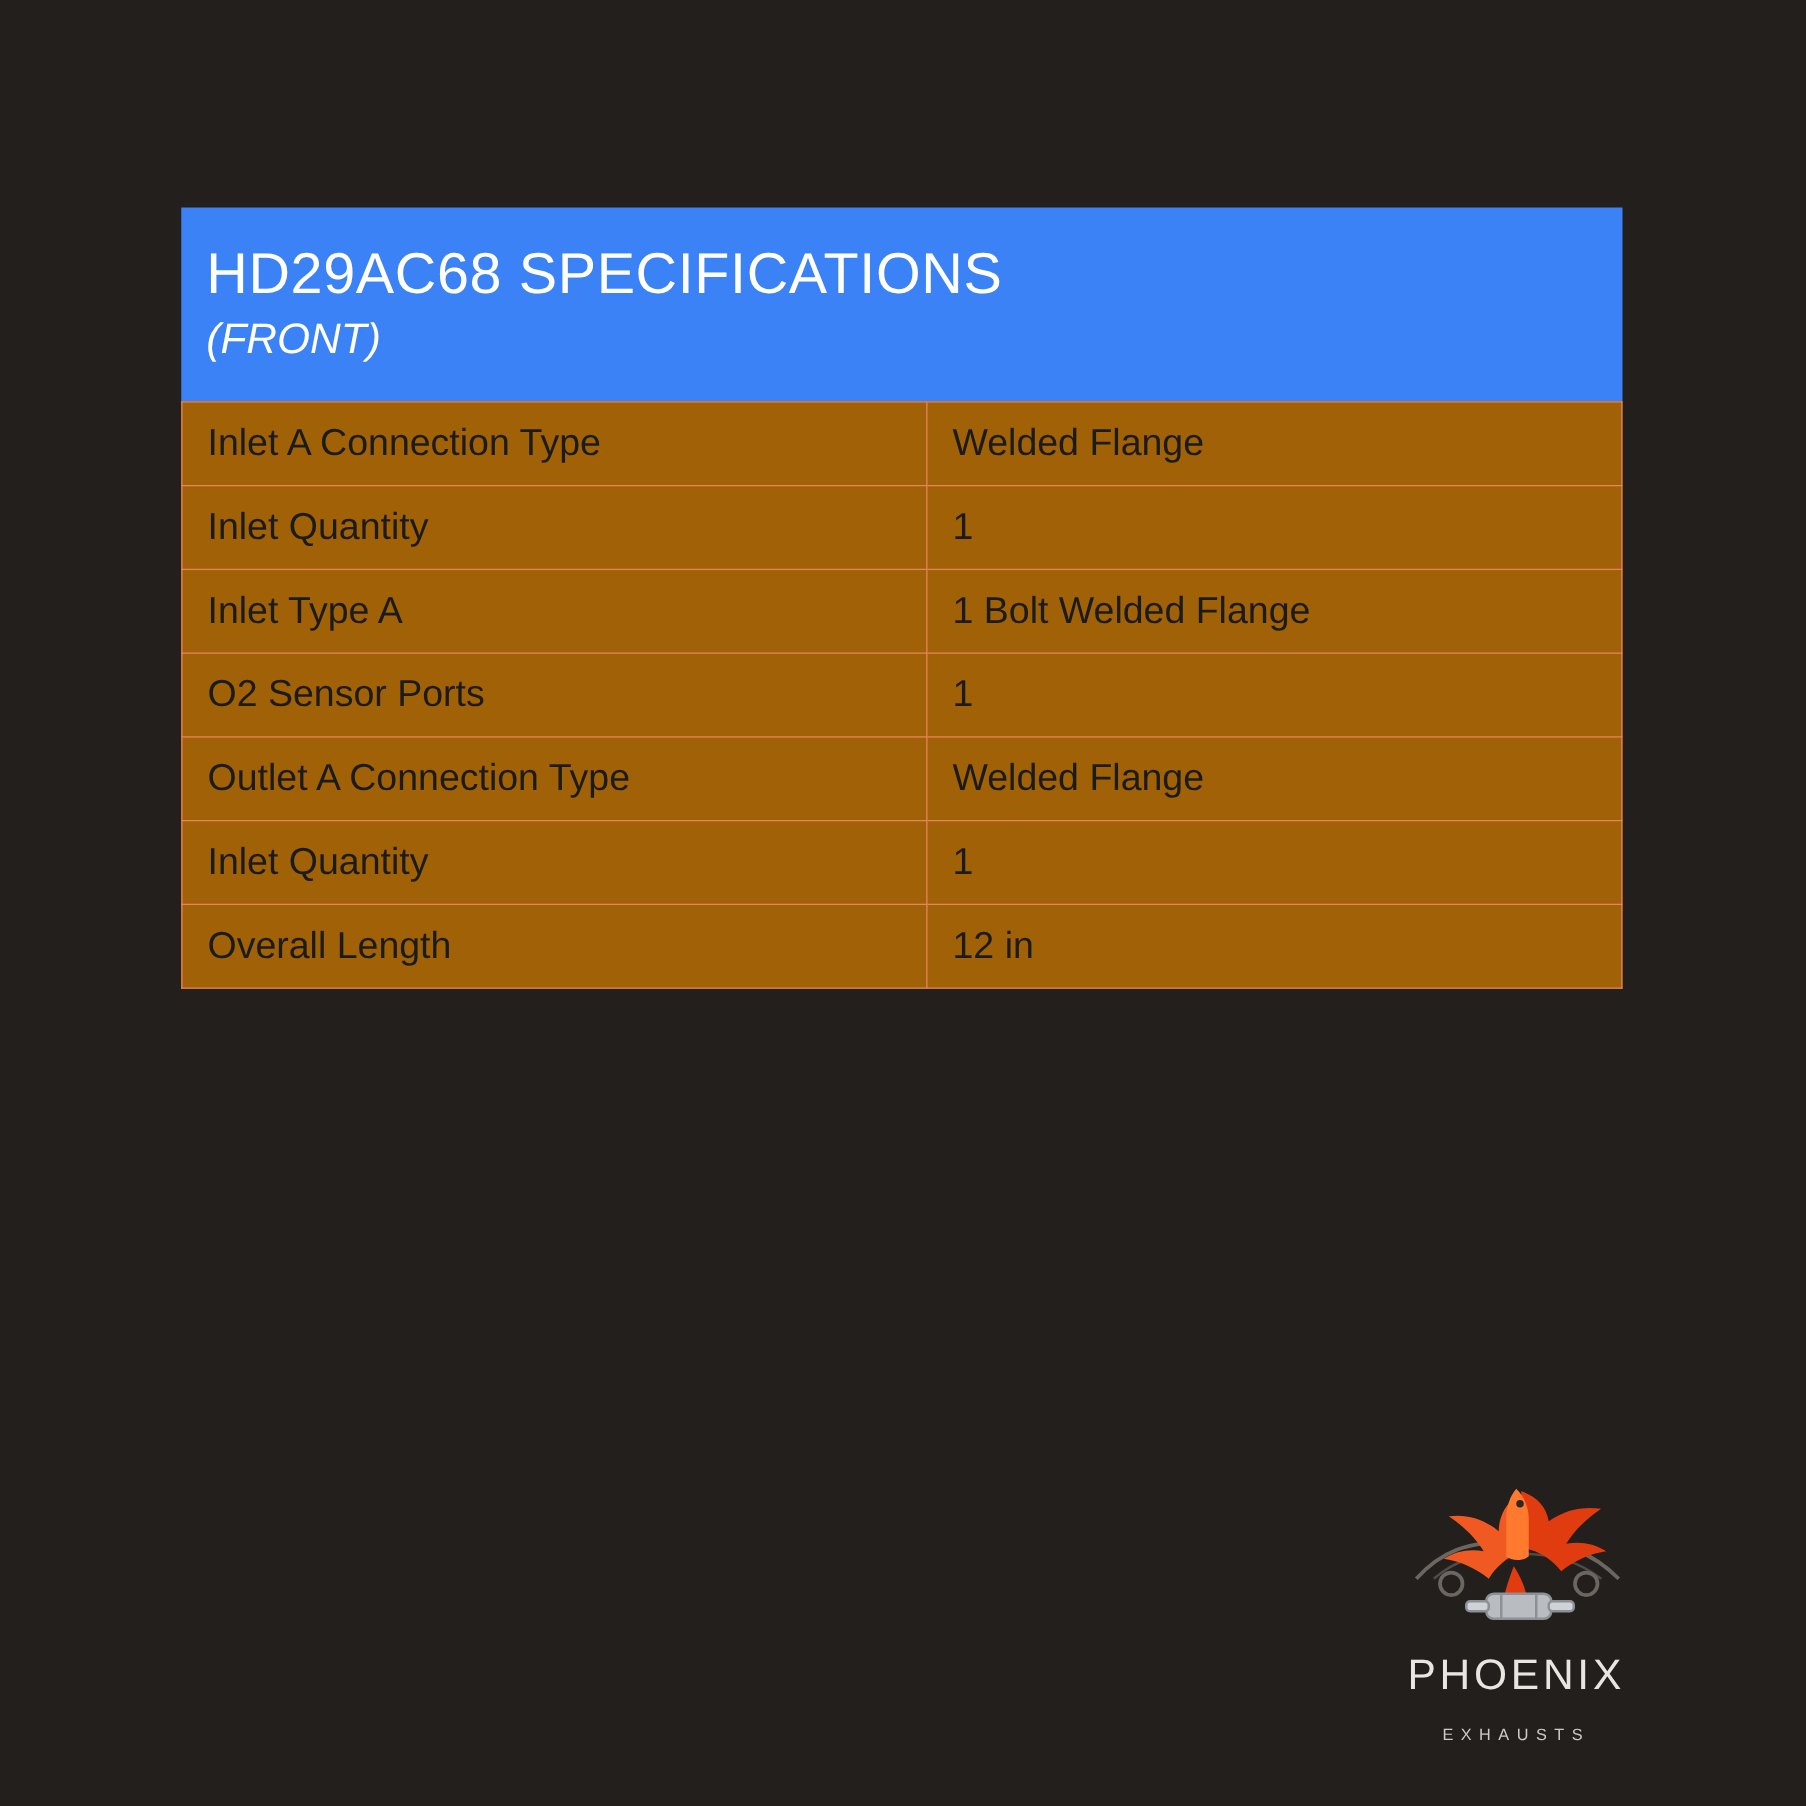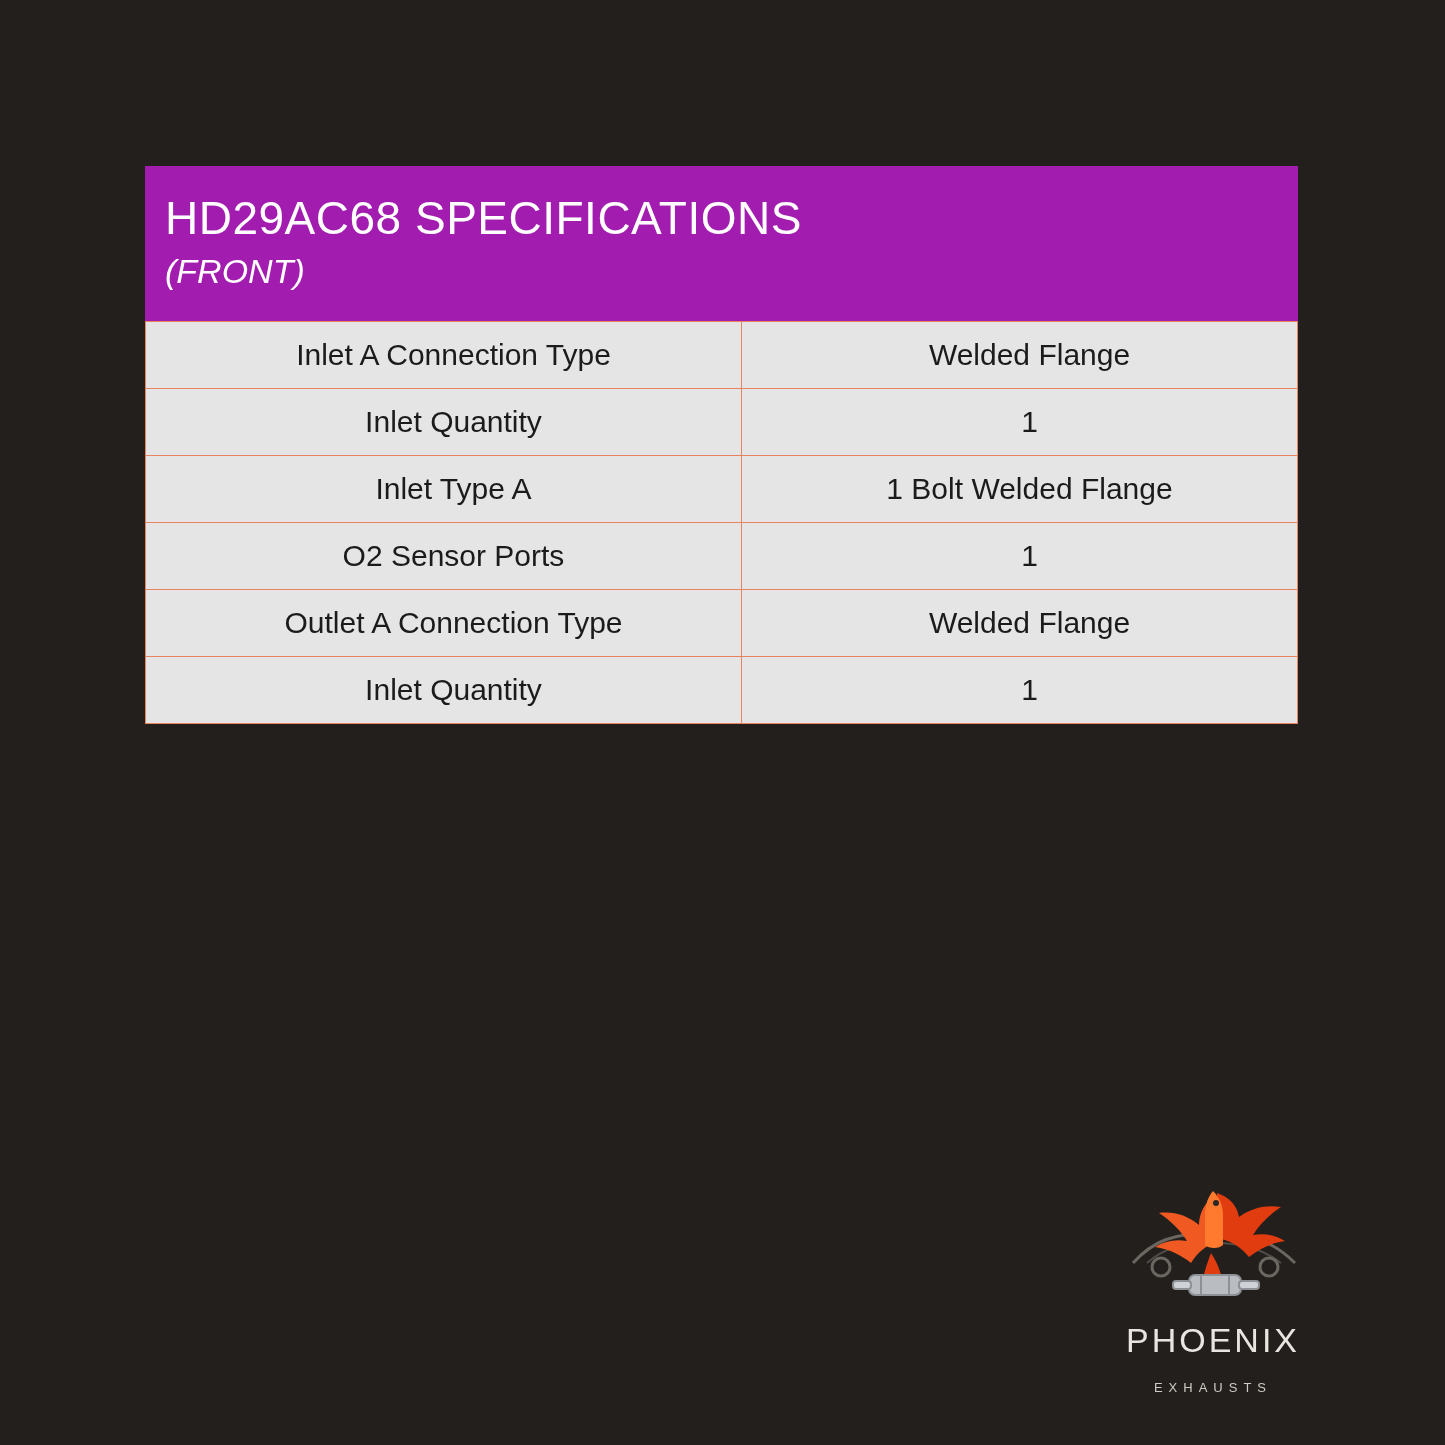--- a/index.html
+++ b/index.html
@@ -16,21 +16,21 @@
   }
 
   .spec-card {
     position: absolute;
     left: 145px;
     top: 166px;
     width: 1153px;
   }
 
   .spec-header {
-    background: #a21caf;
+    background: #3b82f6;
     color: #ffffff;
     padding: 26px 0 18px 0;
     box-sizing: border-box;
     height: 155px;
   }
   .spec-header .title {
     font-size: 46px;
     letter-spacing: 0.5px;
     line-height: 1.15;
     padding-left: 20px;
@@ -42,23 +42,22 @@
     line-height: 1.2;
     padding-left: 20px;
     padding-top: 6px;
     font-weight: 400;
     font-style: italic;
   }
 
   table.spec-table {
     border-collapse: collapse;
     width: 100%;
-    background: #e5e5e5;
+    background: #a16207;
     table-layout: fixed;
-    text-align: center;
   }
   table.spec-table td {
     border: 1px solid #e8835f;
     font-size: 30px;
     color: #1b1b1b;
     padding: 16px 0 16px 20px;
     height: 33px;
     vertical-align: middle;
     font-weight: 400;
   }
@@ -122,20 +121,24 @@
         <td class="value">1</td>
       </tr>
       <tr>
         <td class="label">Outlet A Connection Type</td>
         <td class="value">Welded Flange</td>
       </tr>
       <tr>
         <td class="label">Inlet Quantity</td>
         <td class="value">1</td>
       </tr>
+      <tr>
+        <td class="label">Overall Length</td>
+        <td class="value">12 in</td>
+      </tr>
     </tbody>
   </table>
 </div>
 
 <div class="logo-wrap">
   <div class="logo-mark">
     <svg viewBox="0 0 200 140" width="200" height="140" aria-hidden="true">
 
       <path d="M20 88 C40 66, 60 58, 100 58 C140 58, 162 68, 182 88" fill="none" stroke="#6b6660" stroke-width="3"></path>
       <path d="M34 88 C50 74, 66 68, 100 68 C134 68, 152 76, 168 88" fill="none" stroke="#4f4b46" stroke-width="2"></path>

